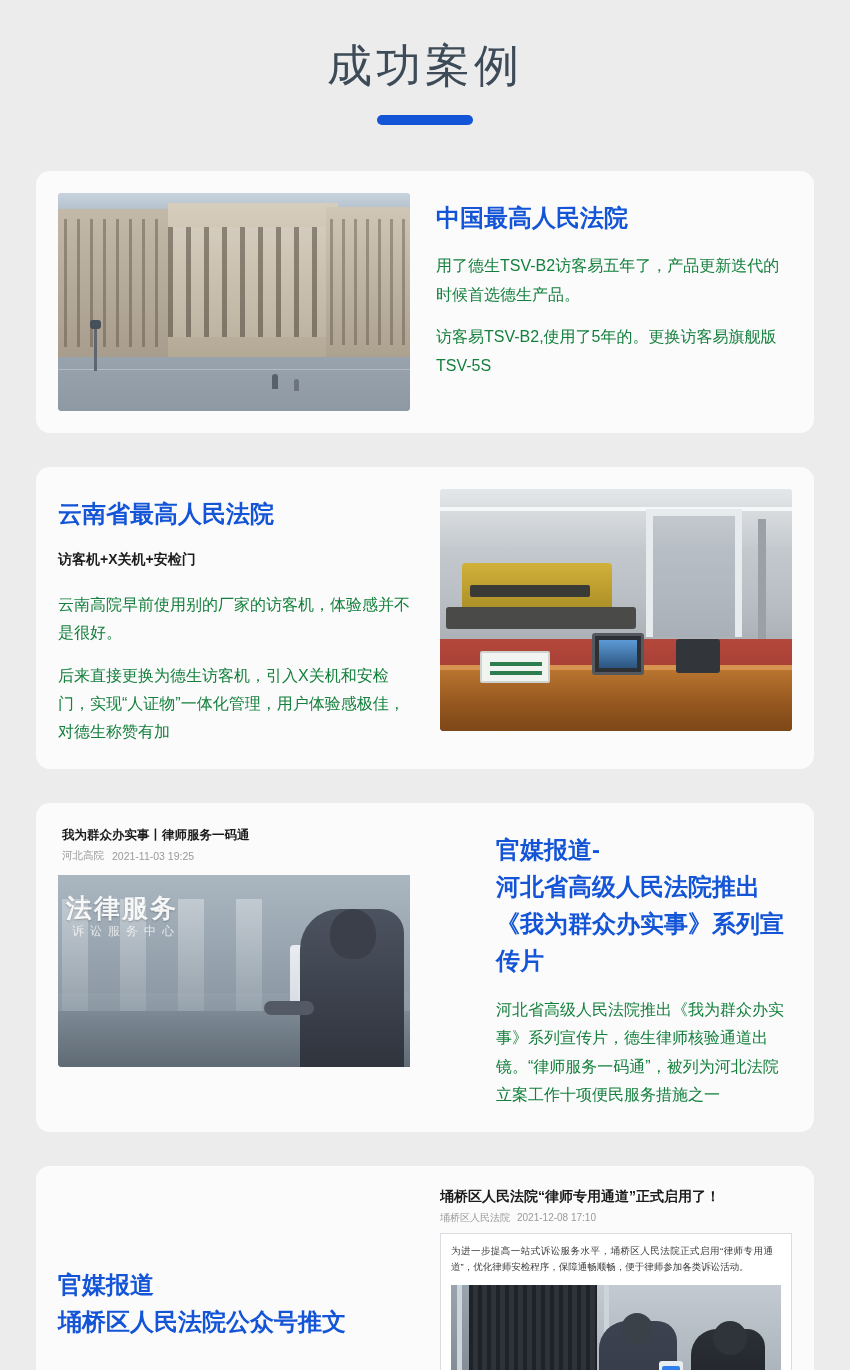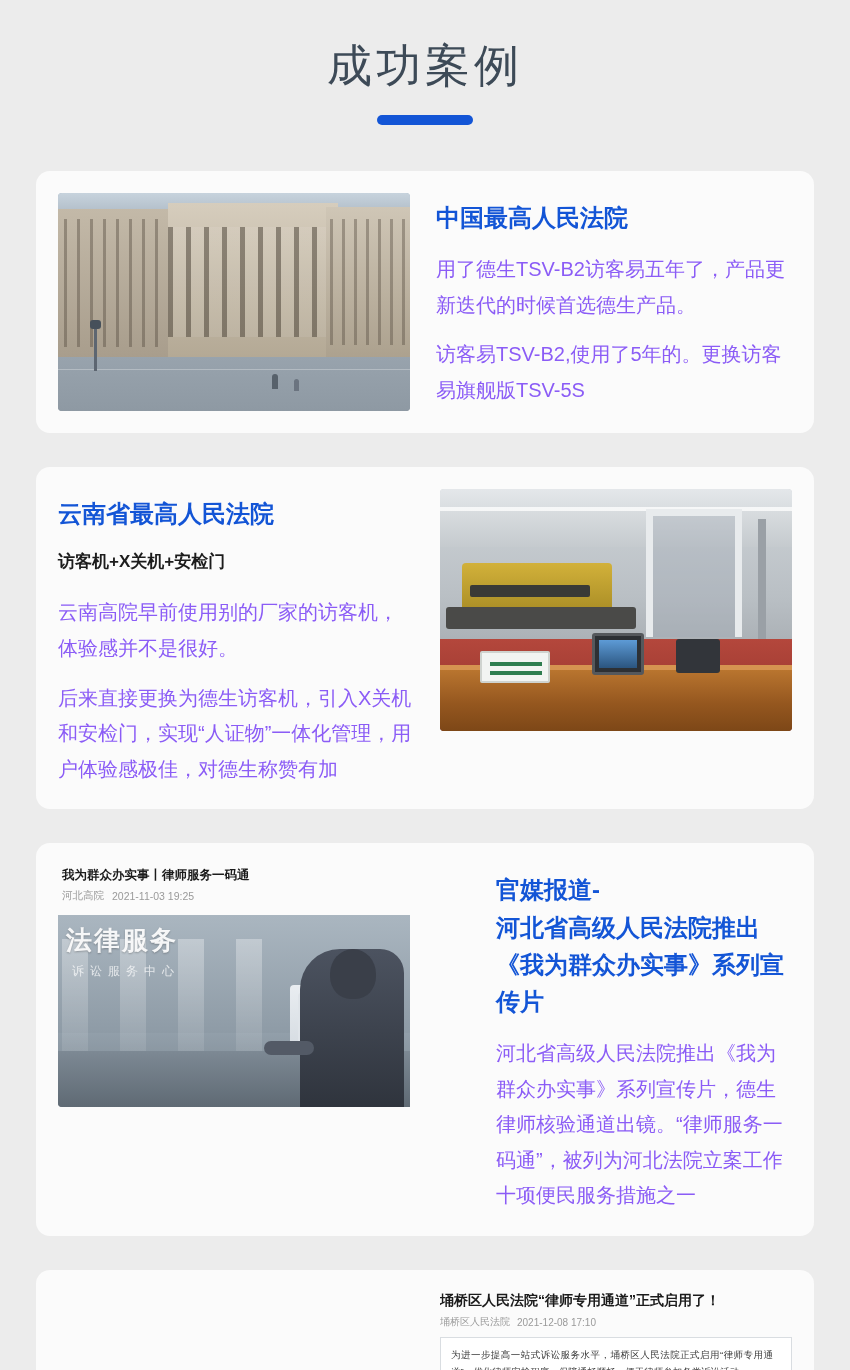--- a/index.html
+++ b/index.html
@@ -65,28 +65,28 @@
   }
   .card-heading {
     color: #1355d6;
     font-size: 24px;
     font-weight: bold;
     line-height: 1.55;
     margin: 0 0 16px 0;
   }
   .card-sub {
     color: #1c1c1c;
-    font-size: 17px;
+    font-size: 14px;
     font-weight: bold;
     line-height: 1.6;
     margin: 0 0 20px 0;
   }
   .card-body {
-    color: #8b5cf6;
-    font-size: 20px;
+    color: #15803d;
+    font-size: 16px;
     line-height: 1.78;
     margin: 0 0 14px 0;
   }
   .card-body:last-child { margin-bottom: 0; }
 
   
   .img-court {
     width: 352px; height: 218px;
     background: linear-gradient(#9fb0c0 0%, #b9c6d2 38%, #9aa7b2 39%, #8b97a2 100%);
     position: relative;
@@ -236,21 +236,21 @@
     width: 352px; height: 192px;
     position: relative;
     background: linear-gradient(#b9c3cb 0%, #93a0ab 60%, #77838d 100%);
     overflow:hidden;
   }
   .img-lawyer .wall{
     position:absolute; left:0; top:0; width:100%; height:118px;
     background: linear-gradient(#aab6c0, #8e9ba6);
   }
   .img-lawyer .bigtext{
-    position:absolute; left:8px; top:8px;
+    position:absolute; left:8px; top:16px;
     color: rgba(255,255,255,.92);
     font-size: 26px; font-weight: bold; letter-spacing: 2px;
     text-shadow: 0 1px 2px rgba(0,0,0,.25);
   }
   .img-lawyer .subtext{
     position:absolute; left:14px; top:48px;
     color: rgba(255,255,255,.72);
     font-size: 12px; letter-spacing: 6px;
   }
   .img-lawyer .pillar{

